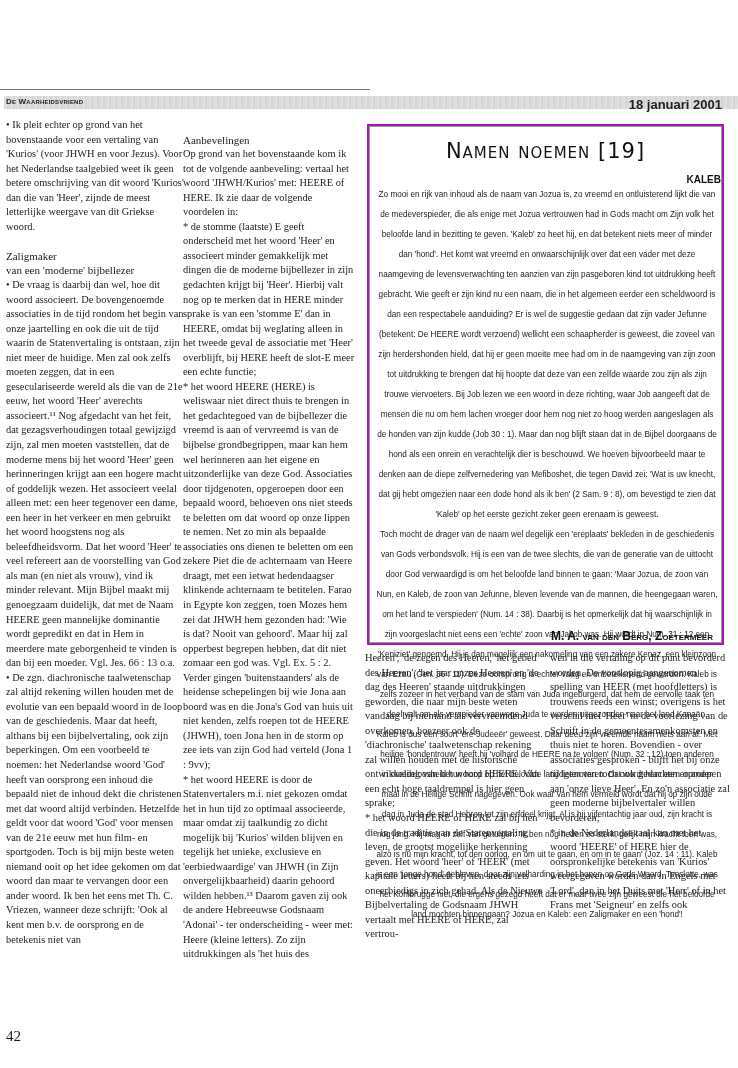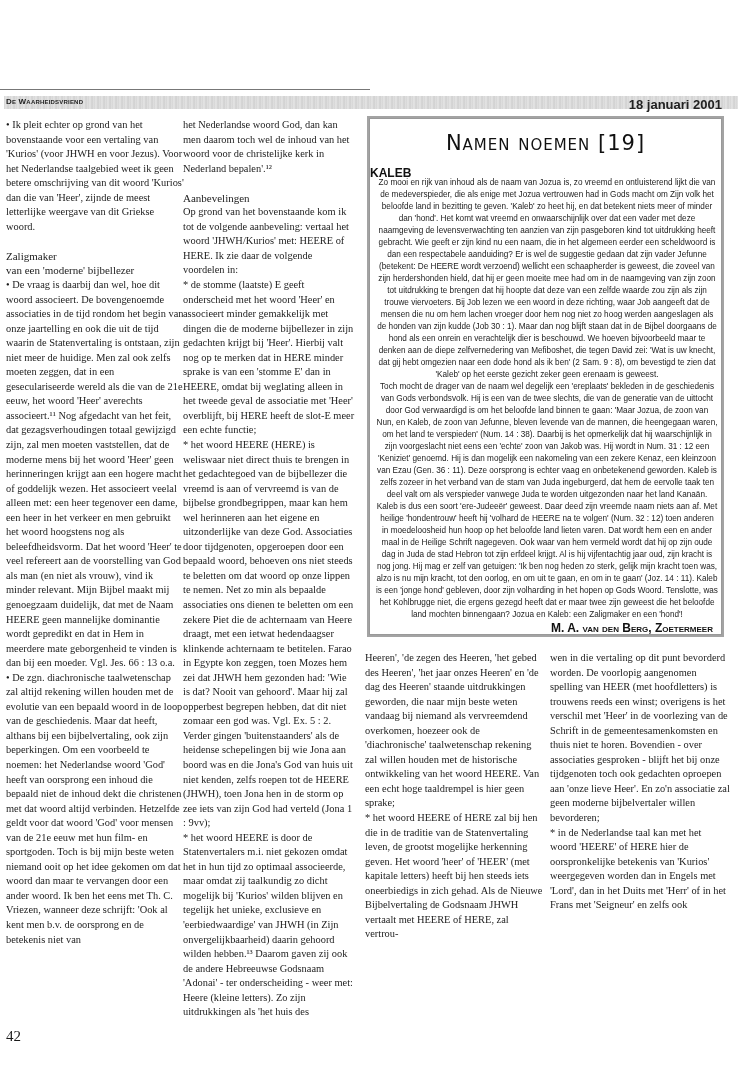--- a/index.html
+++ b/index.html
@@ -31,36 +31,36 @@
   .col h3 { font-size: 11px; font-weight: normal; line-height: 14.55px; }
 
   #col1 { left: 6px; top: 118px; width: 178px; }
   #col2 { left: 183px; top: 118px; width: 172px; }
   #col3 { left: 365px; top: 651px; width: 178px; }
   #col4 { left: 550px; top: 651px; width: 180px; }
 
   .page-num { position: absolute; left: 6px; top: 1028px; font-family: "Liberation Serif", serif; font-size: 15px; }
 
   .box {
-    position: absolute; left: 367px; top: 116px; width: 357px; height: 521px;
-    border: 3px solid #a3a3a3; outline: 1px solid #999; outline-offset: -3px;
+    position: absolute; left: 367px; top: 124px; width: 357px; height: 521px;
+    border: 3px solid #a21caf; outline: 1px solid #999; outline-offset: -3px;
     background: #fff;
   }
   .box-title {
     position: absolute; left: 0; top: 12px; width: 100%; text-align: center;
     font-family: "DejaVu Sans", sans-serif; font-size: 21px; letter-spacing: 1px; color: #111;
     font-variant: small-caps;
   }
   .box-sub {
-    position: absolute; left: 0; top: 47px; width: 100%; text-align: left;
-    font-family: "Liberation Sans", sans-serif; font-size: 12px; font-weight: bold; color: #111;
+    position: absolute; left: 0; top: 47px; width: 100%; text-align: right;
+    font-family: "Liberation Sans", sans-serif; font-size: 10px; font-weight: bold; color: #111;
   }
   .box-body {
     position: absolute; left: 6px; top: 58px; width: 342px;
-    font-family: "Liberation Sans", sans-serif; font-size: 8.2px; line-height: 12px; color: #1c1c1c;
+    font-family: "Liberation Sans", sans-serif; font-size: 8.2px; line-height: 20px; color: #1c1c1c;
     text-align: center;
   }
   .box-sign {
     position: absolute; right: 8px; top: 502px;
     font-family: "Liberation Sans", sans-serif; font-size: 12px; font-weight: bold; color: #111;
     font-variant: small-caps;
   }
 </style>
 </head>
 <body>
@@ -73,21 +73,20 @@
 <div class="col" id="col1">
   <p>• Ik pleit echter op grond van het bovenstaande voor een vertaling van 'Kurios' (voor JHWH en voor Jezus). Voor het Nederlandse taalgebied weet ik geen betere omschrijving van dit woord 'Kurios' dan die van 'Heer', zijnde de meest letterlijke weergave van dit Griekse woord.</p>
   <div class="gap"></div>
   <h3>Zaligmaker</h3>
   <h3>van een 'moderne' bijbellezer</h3>
   <p>• De vraag is daarbij dan wel, hoe dit woord associeert. De bovengenoemde associaties in de tijd rondom het begin van onze jaartelling en ook die uit de tijd waarin de Statenvertaling is ontstaan, zijn niet meer de huidige. Men zal ook zelfs moeten zeggen, dat in een geseculariseerde wereld als die van de 21e eeuw, het woord 'Heer' averechts associeert.¹¹ Nog afgedacht van het feit, dat gezagsverhoudingen totaal gewijzigd zijn, zal men moeten vaststellen, dat de moderne mens bij het woord 'Heer' geen herinneringen krijgt aan een hogere macht of goddelijk wezen. Het associeert veelal alleen met: een heer tegenover een dame, een heer in het verkeer en men gebruikt het woord hoogstens nog als beleefdheidsvorm. Dat het woord 'Heer' te veel refereert aan de voorstelling van God als man (en niet als vrouw), vind ik minder relevant. Mijn Bijbel maakt mij genoegzaam duidelijk, dat met de Naam HEERE geen mannelijke dominantie wordt gepredikt en dat in Hem in meerdere mate geborgenheid te vinden is dan bij een moeder. Vgl. Jes. 66 : 13 o.a.</p>
   <p>• De zgn. diachronische taalwetenschap zal altijd rekening willen houden met de evolutie van een bepaald woord in de loop van de geschiedenis. Maar dat heeft, althans bij een bijbelvertaling, ook zijn beperkingen. Om een voorbeeld te noemen: het Nederlandse woord 'God' heeft van oorsprong een inhoud die bepaald niet de inhoud dekt die christenen met dat woord altijd verbinden. Hetzelfde geldt voor dat woord 'God' voor mensen van de 21e eeuw met hun film- en sportgoden. Toch is bij mijn beste weten niemand ooit op het idee gekomen om dat woord dan maar te vervangen door een ander woord. Ik ben het eens met Th. C. Vriezen, wanneer deze schrijft: 'Ook al kent men b.v. de oorsprong en de betekenis niet van</p>
 </div>
 
 <div class="col" id="col2">
-  <p>het Nederlandse woord God, dan kan men daarom toch wel de inhoud van het woord voor de christelijke kerk in Nederland bepalen'.¹²</p>
   <div class="gap"></div>
   <h3>Aanbevelingen</h3>
   <p>Op grond van het bovenstaande kom ik tot de volgende aanbeveling: vertaal het woord 'JHWH/Kurios' met: HEERE of HERE. Ik zie daar de volgende voordelen in:</p>
   <p>*  de stomme (laatste) E geeft onderscheid met het woord 'Heer' en associeert minder gemakkelijk met dingen die de moderne bijbellezer in zijn gedachten krijgt bij 'Heer'. Hierbij valt nog op te merken dat in HERE minder sprake is van een 'stomme E' dan in HEERE, omdat bij weglating alleen in het tweede geval de associatie met 'Heer' overblijft, bij HERE heeft de slot-E meer een echte functie;</p>
   <p>*  het woord HEERE (HERE) is weliswaar niet direct thuis te brengen in het gedachtegoed van de bijbellezer die vreemd is aan of vervreemd is van de bijbelse grondbegrippen, maar kan hem wel herinneren aan het eigene en uitzonderlijke van deze God. Associaties door tijdgenoten, opgeroepen door een bepaald woord, behoeven ons niet steeds te beletten om dat woord op onze lippen te nemen. Net zo min als bepaalde associaties ons dienen te beletten om een zekere Piet die de achternaam van Heere draagt, met een ietwat hedendaagser klinkende achternaam te betitelen. Farao in Egypte kon zeggen, toen Mozes hem zei dat JHWH hem gezonden had: 'Wie is dat? Nooit van gehoord'. Maar hij zal opperbest begrepen hebben, dat dit niet zomaar een god was. Vgl. Ex. 5 : 2. Verder gingen 'buitenstaanders' als de heidense schepelingen bij wie Jona aan boord was en die Jona's God van huis uit niet kenden, zelfs roepen tot de HEERE (JHWH), toen Jona hen in de storm op zee iets van zijn God had verteld (Jona 1 : 9vv);</p>
   <p>*  het woord HEERE is door de Statenvertalers m.i. niet gekozen omdat het in hun tijd zo optimaal associeerde, maar omdat zij taalkundig zo dicht mogelijk bij 'Kurios' wilden blijven en tegelijk het unieke, exclusieve en 'eerbiedwaardige' van JHWH (in Zijn onvergelijkbaarheid) daarin gehoord wilden hebben.¹³ Daarom gaven zij ook de andere Hebreeuwse Godsnaam 'Adonai' - ter onderscheiding - weer met: Heere (kleine letters). Zo zijn uitdrukkingen als 'het huis des</p>
 </div>
 
 <div class="box">
   <div class="box-title">Namen noemen [19]</div>

